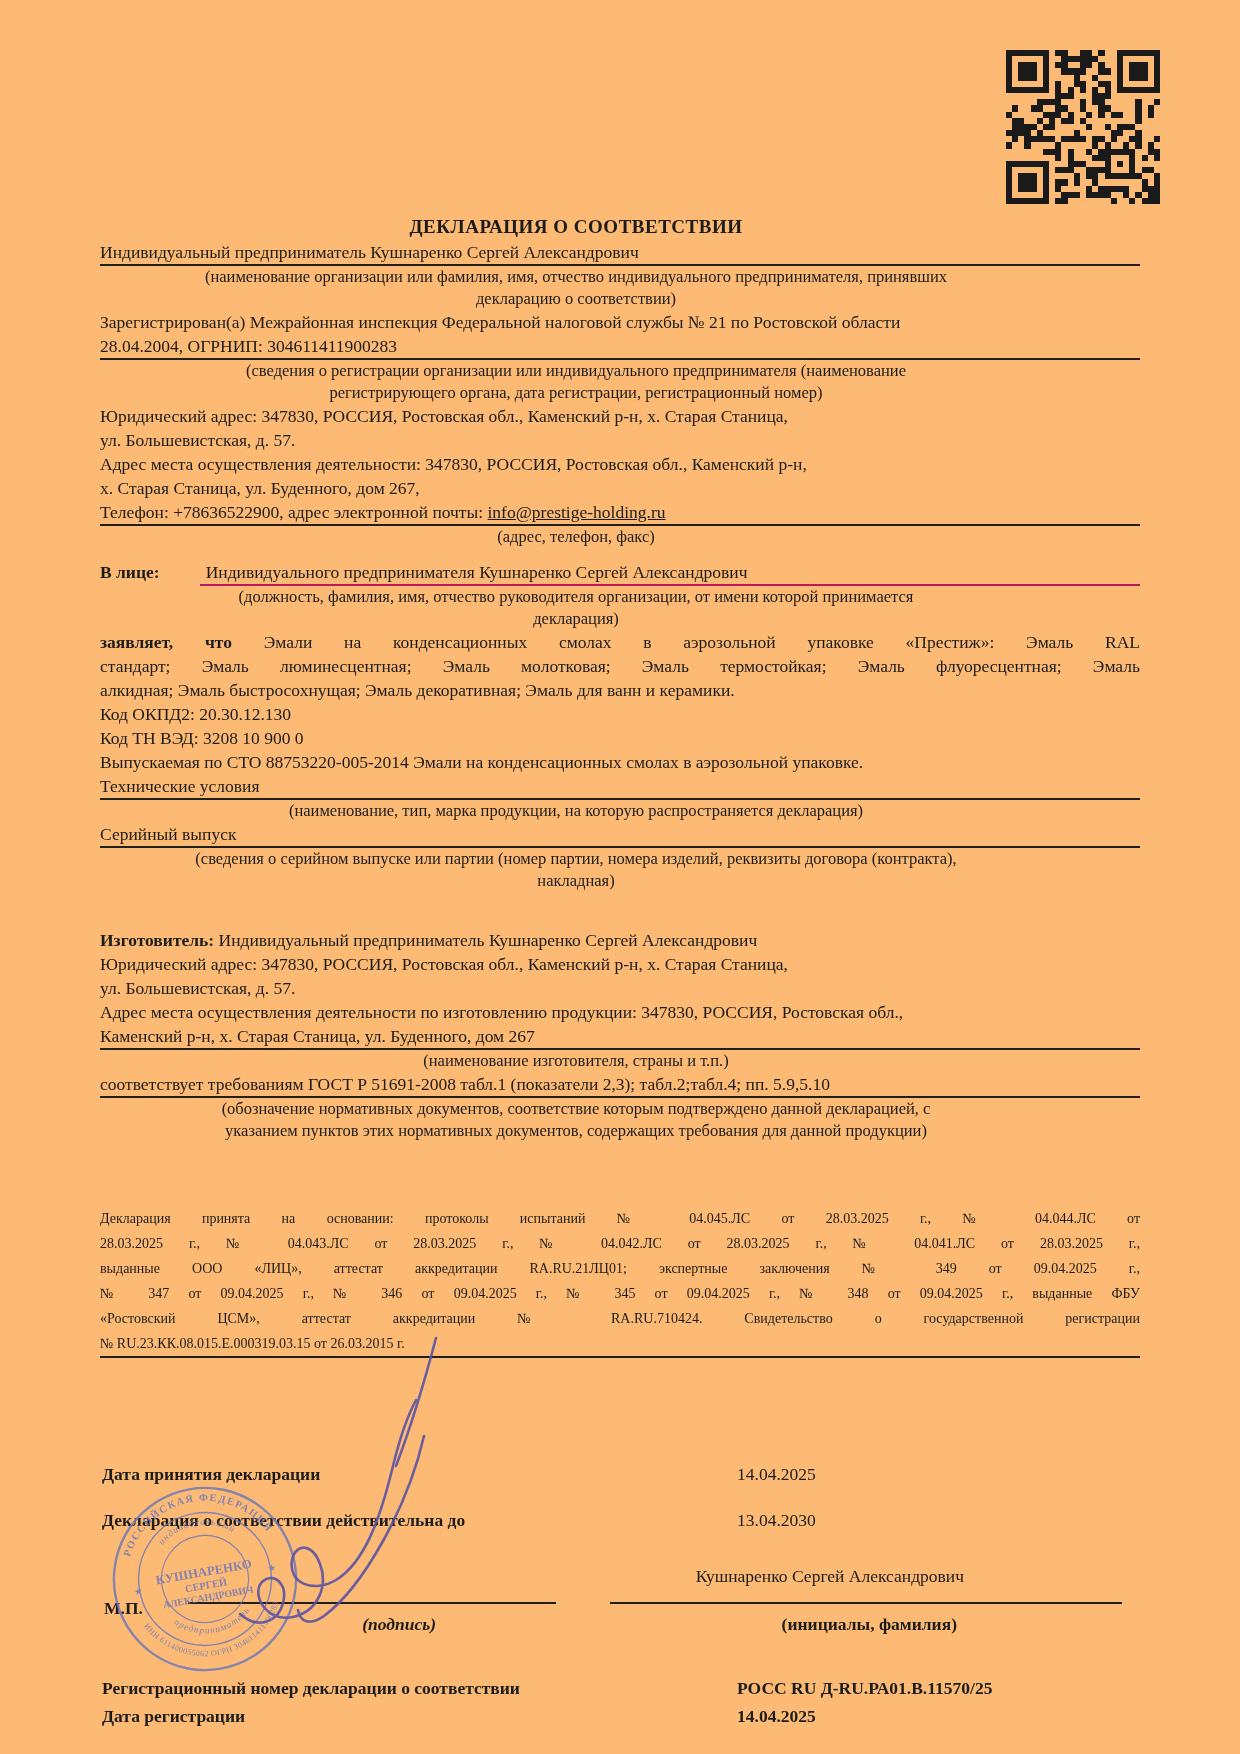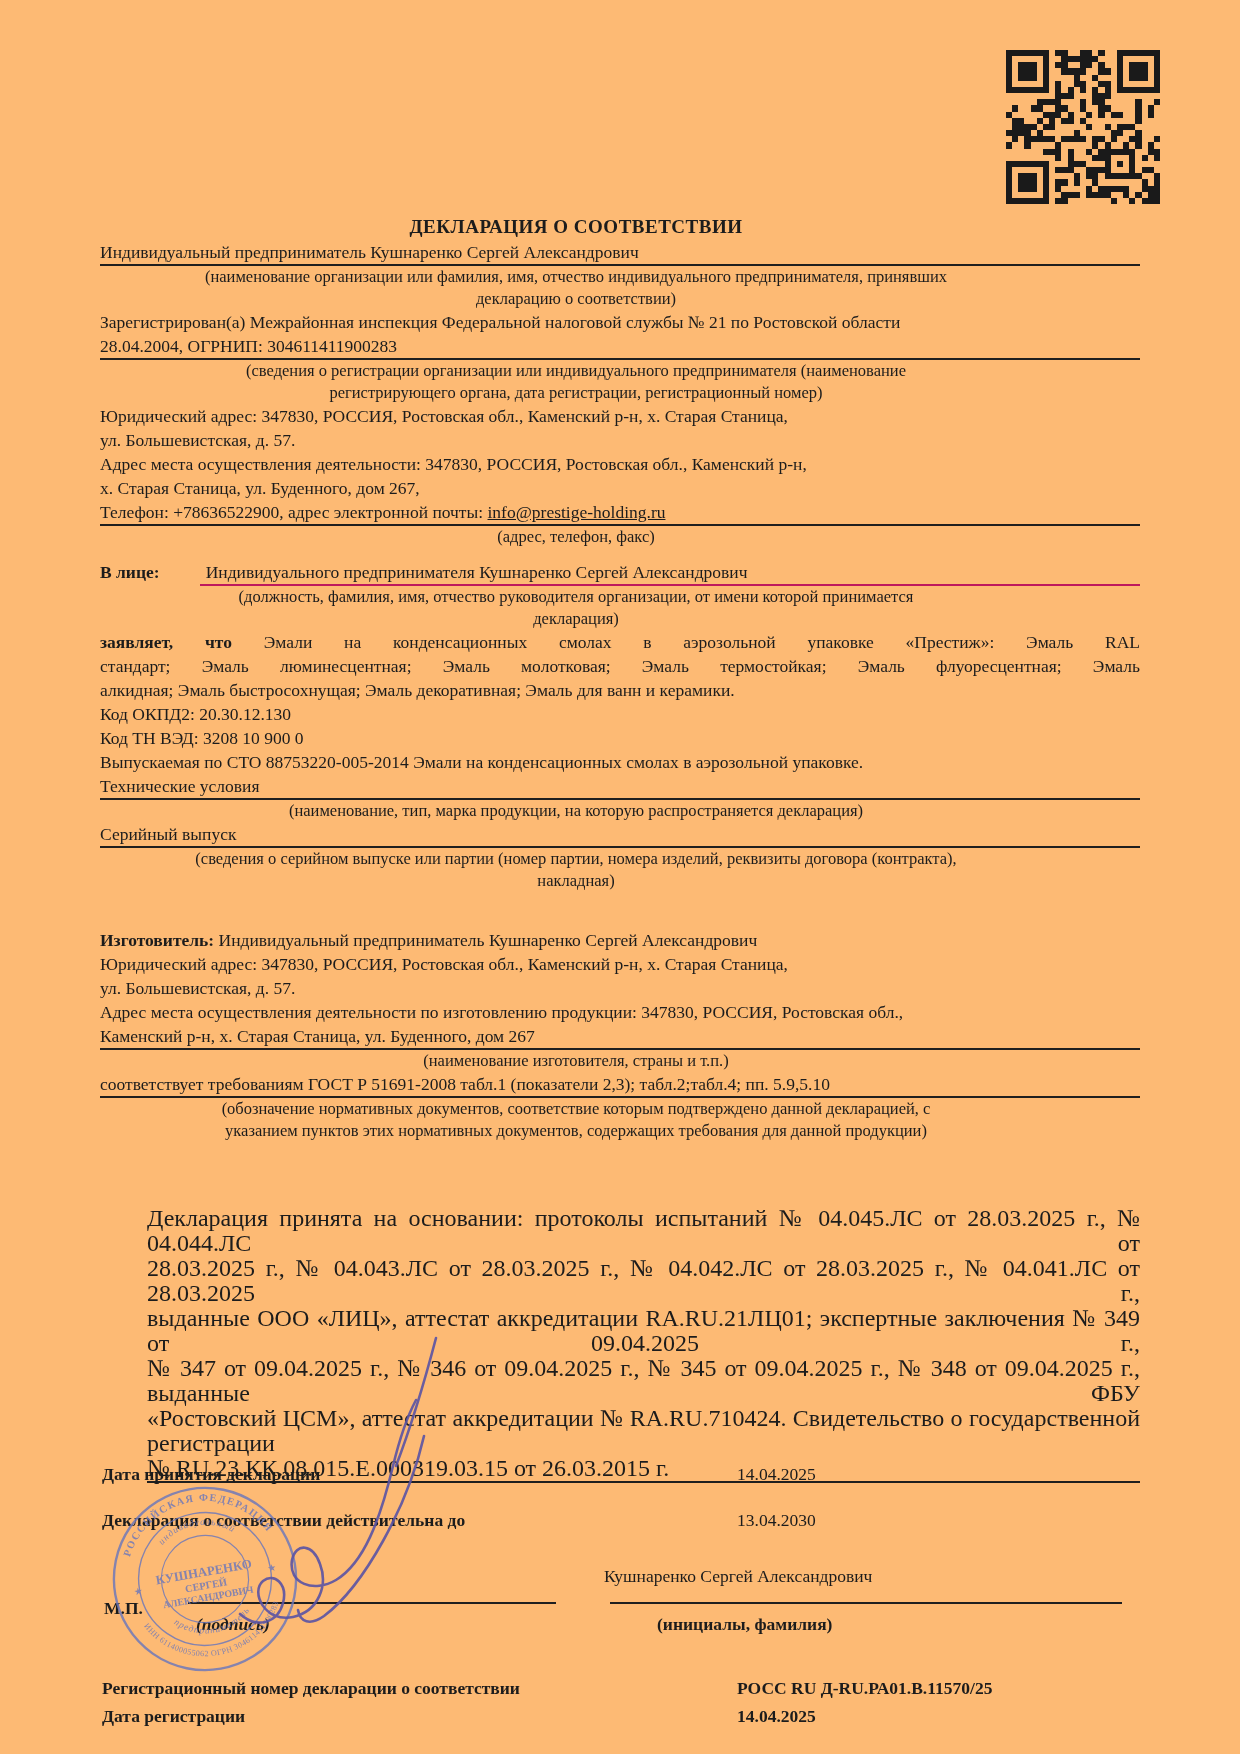--- a/index.html
+++ b/index.html
@@ -9,24 +9,24 @@
   .l{font-size:17.5px;line-height:24px;min-height:24px;}
   .cap{width:952px;text-align:center;font-size:16.5px;line-height:22px;min-height:22px;color:#1c1c1c;}
   .b{font-weight:bold;}
   .title{width:952px;text-align:center;font-weight:bold;font-size:19px;line-height:26px;letter-spacing:.5px;}
   .uline{border-bottom:2px solid #1f1f1f;}
   .jline{text-align:justify;text-align-last:justify;}
   .flexrow{display:flex;}
   .fill{flex:1;border-bottom:2px solid #be185d;padding-left:6px;}
   .email{text-decoration:underline;}
   .mt12{margin-top:12px;gap:40px;} .mt36{margin-top:36px;} .mt64{margin-top:64px;}
-  .basisline{font-size:24px;line-height:25px;min-height:25px;margin-left:47px;}
+  .basisline{font-size:14px;line-height:25px;min-height:25px;}
   .abs{position:absolute;font-size:17.5px;line-height:24px;}
   .rule{position:absolute;height:0;border-top:2px solid #1f1f1f;}
-  .ctr{text-align:left;}
+  .ctr{text-align:right;}
   .qr{position:absolute;left:1006px;top:50px;width:154px;height:154px;}
   .stamp{position:absolute;left:106px;top:1480px;width:198px;height:198px;opacity:.82;pointer-events:none;}
   .signature{position:absolute;left:212px;top:1316px;width:330px;height:340px;pointer-events:none;opacity:.9;}
 </style>
 </head>
 <body>
 
 <div class="page">
 
   <svg class="qr" viewBox="0 0 25 25" shape-rendering="crispEdges">

